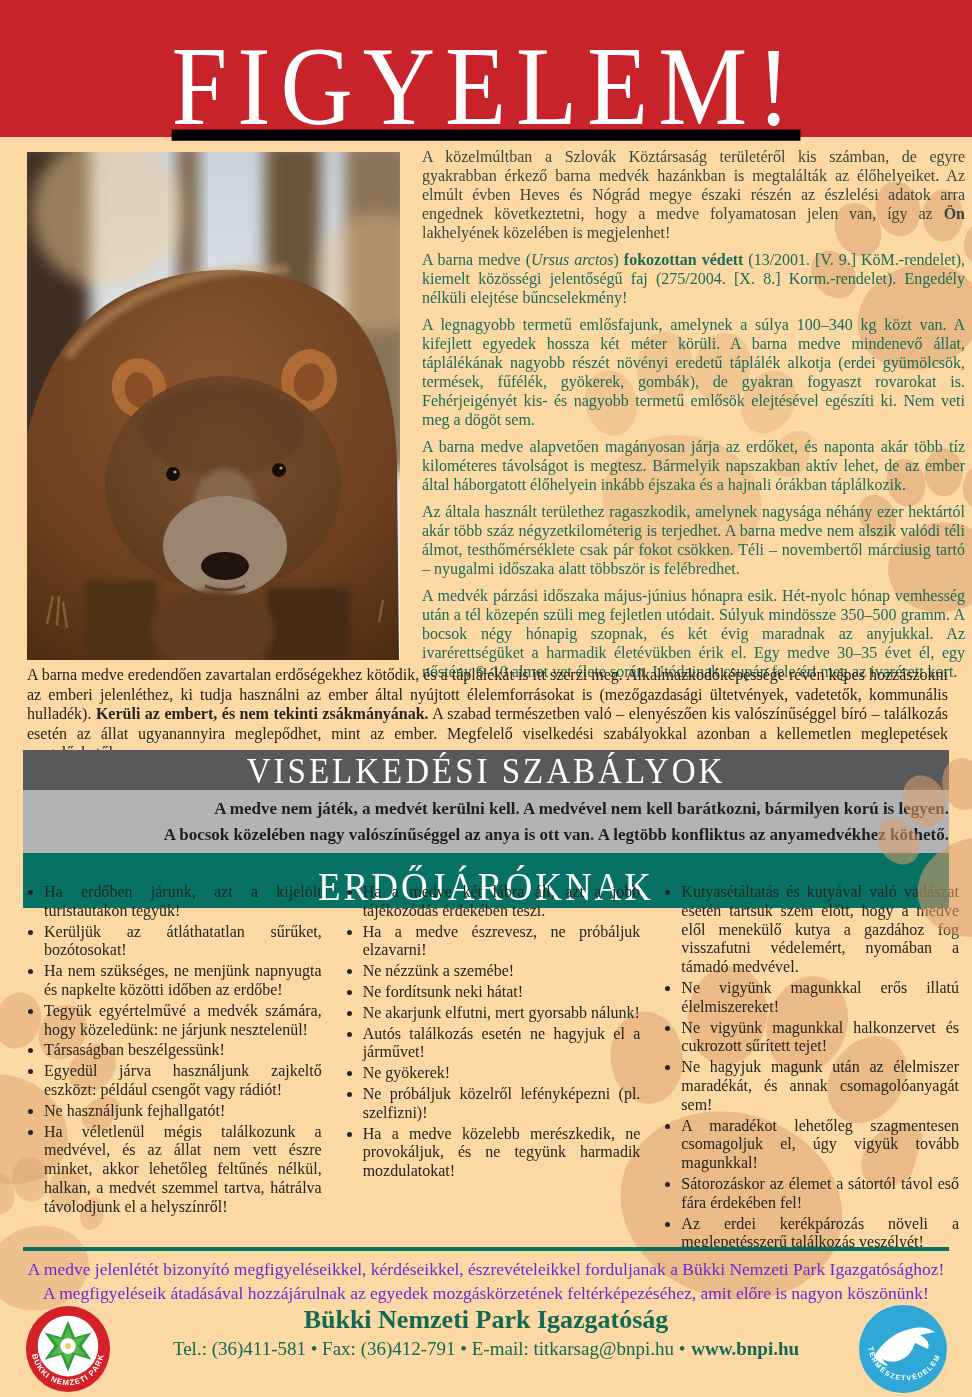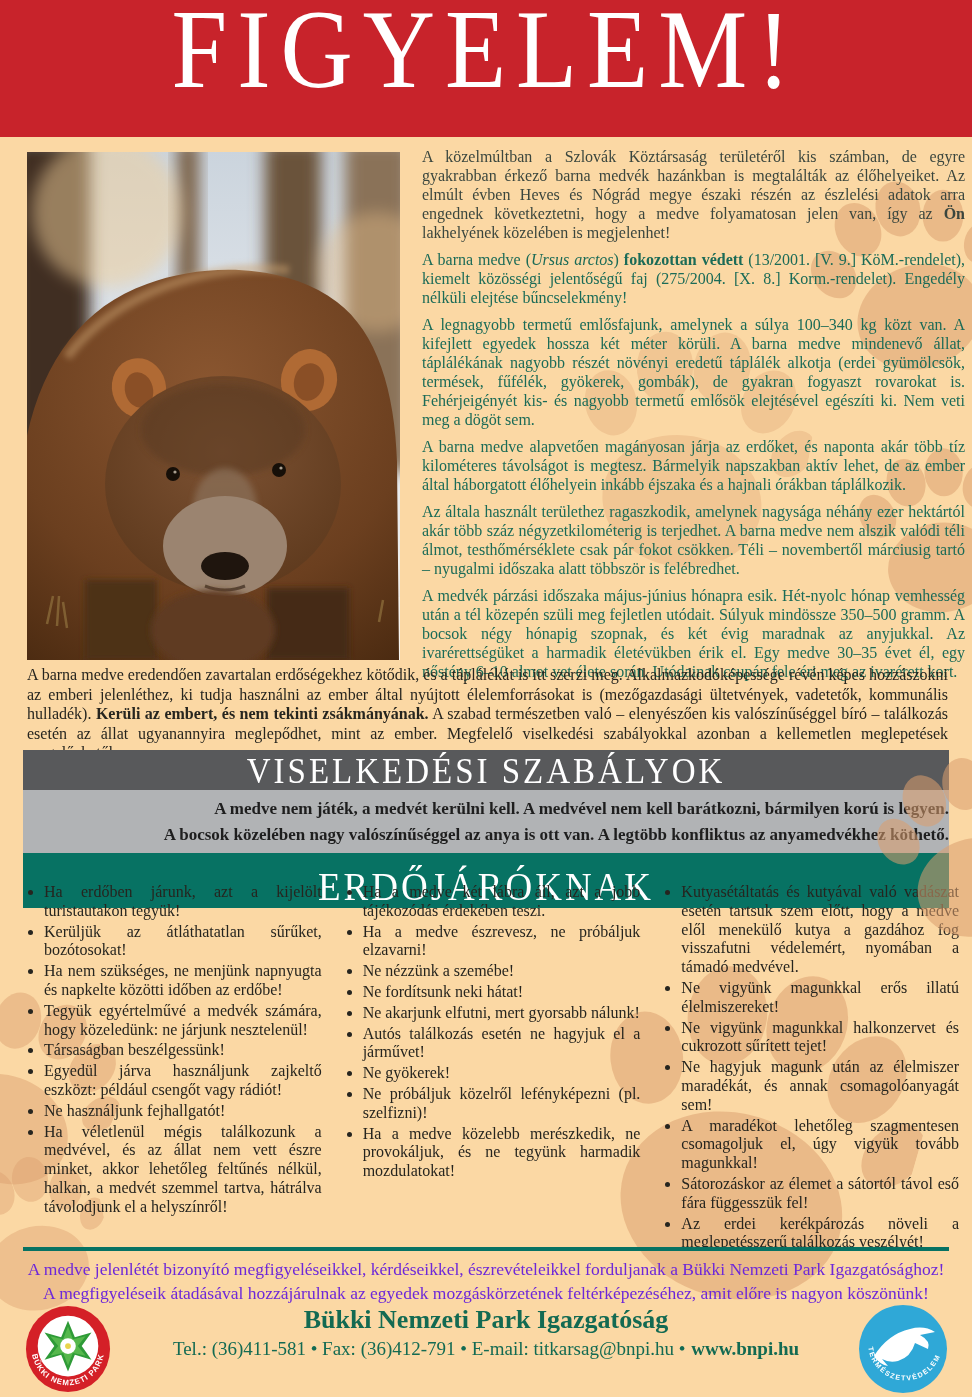--- a/index.html
+++ b/index.html
@@ -1,20 +1,20 @@
 <!DOCTYPE html>
 <html lang="hu"><head>
 <meta charset="utf-8">
 <style>
   html,body{margin:0;padding:0;background:#FBD8A4;}
   #poster{position:relative;width:972px;height:1397px;background:#FBD8A4;overflow:hidden;
           font-family:"Liberation Serif",serif;}
   
   #band-top{position:absolute;top:0;left:0;width:972px;height:137px;background:#C8232B;
-            display:flex;align-items:flex-start;justify-content:center;z-index:1;}
+            display:flex;align-items:flex-end;justify-content:center;z-index:1;text-decoration:underline;}
   #band-top h1{color:#ffffff;font-size:100px;letter-spacing:10px;font-weight:normal;
                margin:0;line-height:1;transform:scaleY(1.12);}
   
   .paw{position:absolute;z-index:0;}
   .paw svg{display:block;width:100%;height:100%;}
   .paw.over{z-index:2;}
   
   #photo{position:absolute;top:152px;left:27px;width:373px;height:508px;z-index:1;}
   #photo svg{display:block;width:100%;height:100%;}
   
@@ -217,21 +217,21 @@
         <li>Ne gyökerek!</li>
         <li>Ne próbáljuk közelről lefényképezni (pl. szelfizni)!</li>
         <li>Ha a medve közelebb merészkedik, ne provokáljuk, és ne tegyünk harmadik mozdulatokat!</li>
       </ul>
     <ul>
         <li>Kutyasétáltatás és kutyával való vadászat esetén tartsuk szem előtt, hogy a medve elől menekülő kutya a gazdához fog visszafutni védelemért, nyomában a támadó medvével.</li>
         <li>Ne vigyünk magunkkal erős illatú élelmiszereket!</li>
         <li>Ne vigyünk magunkkal halkonzervet és cukrozott sűrített tejet!</li>
         <li>Ne hagyjuk magunk után az élelmiszer maradékát, és annak csomagolóanyagát sem!</li>
         <li>A maradékot lehetőleg szagmentesen csomagoljuk el, úgy vigyük tovább magunkkal!</li>
-        <li>Sátorozáskor az élemet a sátortól távol eső fára függesszük fel!</li>
+        <li>Sátorozáskor az élemet a sátortól távol eső fára érdekében fel!</li>
         <li>Az erdei kerékpározás növeli a meglepetésszerű találkozás veszélyét!</li>
       </ul>
   </section>
 
   <div id="rule"></div>
   <div id="notice">
     <div>A medve jelenlétét bizonyító megfigyeléseikkel, kérdéseikkel, észrevételeikkel forduljanak a Bükki Nemzeti Park Igazgatósághoz!</div>
     <div>A megfigyeléseik átadásával hozzájárulnak az egyedek mozgáskörzetének feltérképezéséhez, amit előre is nagyon köszönünk!</div>
   </div>
 

